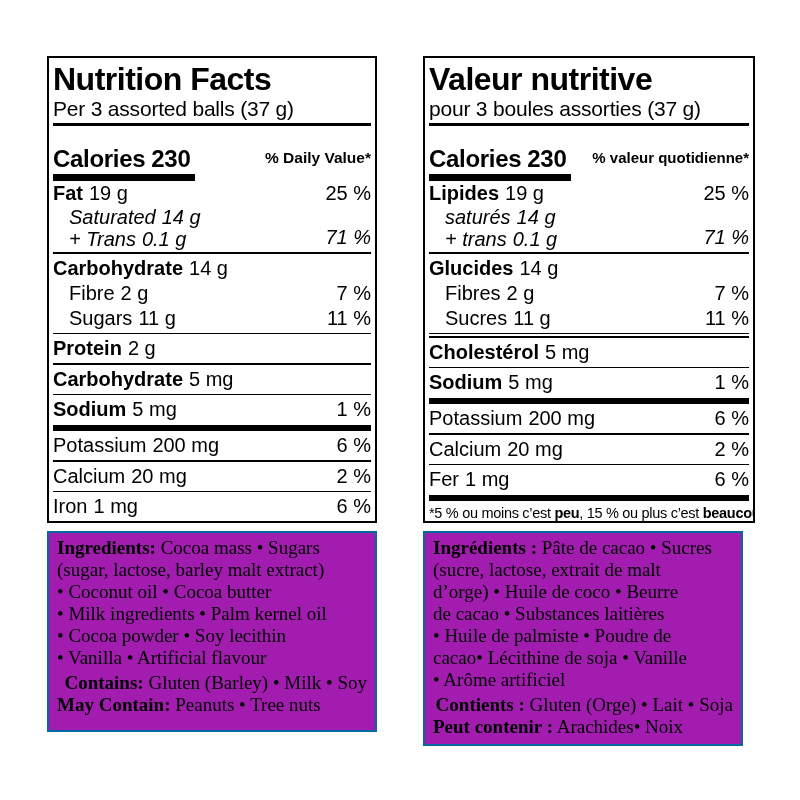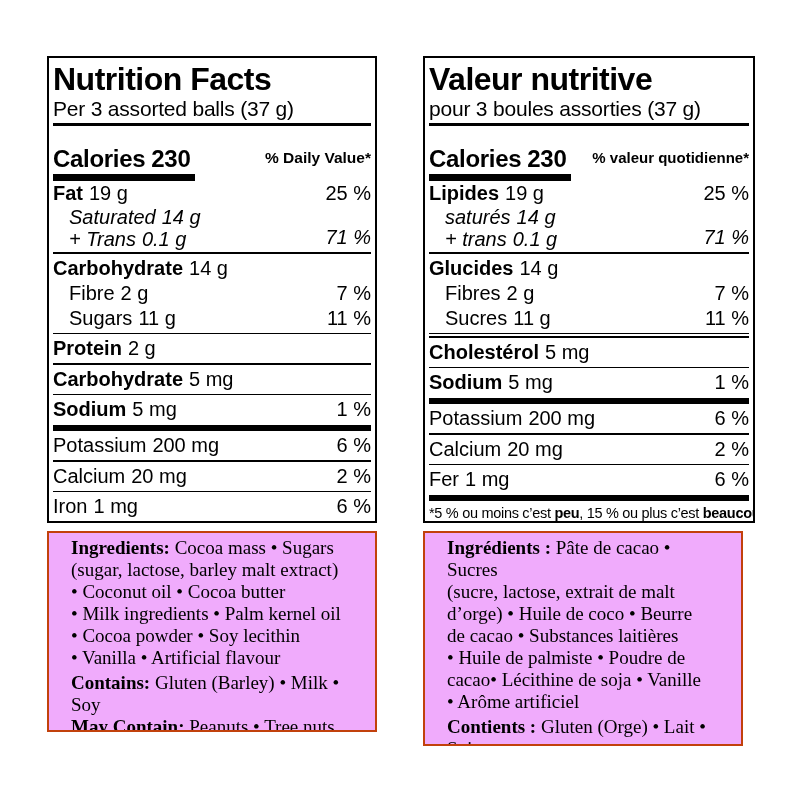--- a/index.html
+++ b/index.html
@@ -35,27 +35,27 @@
 
   .thin{height:1.5px;background:#000;margin:2px 0;}
   .thick{height:6px;background:#000;margin:3px 0 2px 0;}
 
   .footnote{font-size:15.5px;line-height:19px;margin-top:3px;
             white-space:nowrap;letter-spacing:-0.2px;}
   .nft.fr .footnote{font-size:14.5px;letter-spacing:-0.3px;}
   .footnote .b{font-weight:bold;}
 
   
-  .ing{position:absolute;top:531px;border:2px solid #c2410c;box-sizing:border-box;
-       padding:4px 22px;background:#f0abfc;overflow:hidden;
+  .ing{position:absolute;top:531px;border:2px solid #0369a1;box-sizing:border-box;
+       padding:4px 8px;background:#a21caf;overflow:hidden;
        font-family:"Liberation Serif", serif;font-size:19px;line-height:22px;}
   .ing.en{left:47px;width:330px;height:201px;}
   .ing.fr{left:423px;width:320px;height:215px;}
   .ing p{margin:0;white-space:pre-line;}
-  .ing p.gap{margin-top:3px;}
+  .ing p.gap{margin-top:3px;text-align:right;}
   .ing .b{font-weight:bold;}
 </style>
 </head>
 <body>
 
 <div class="canvas">
 
   <section class="nft en">
     <h1 class="nft-title">Nutrition Facts</h1>
     <div class="serving">Per 3 assorted balls (37 g)</div>

